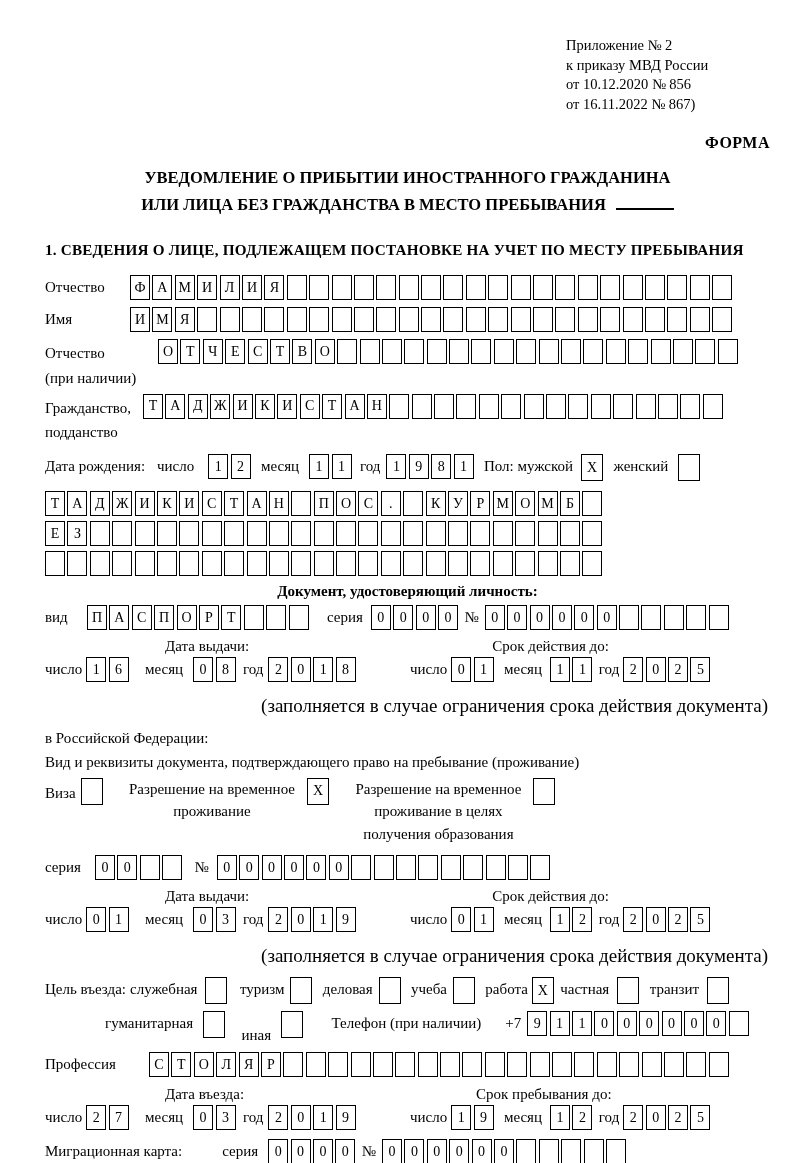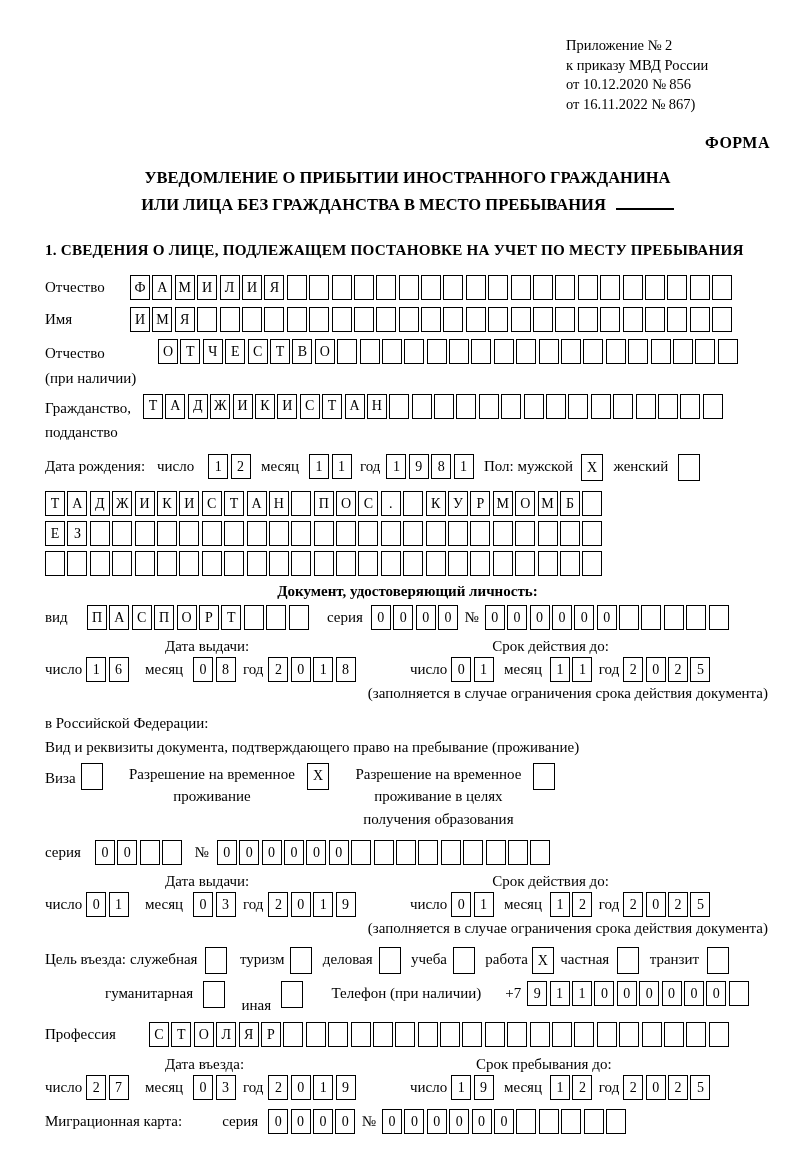--- a/index.html
+++ b/index.html
@@ -21,21 +21,21 @@
   .cell{
     flex:none;display:inline-flex;align-items:center;justify-content:center;
     width:18px;height:23px;border:1.6px solid #000;margin-right:2.4px;
     font-size:14px;line-height:1;
   }
   .cb .cell{width:20px;height:25px;}
   .stackrows .cells{margin-bottom:5px;}
   .word{flex:none;padding-top:4px;}
   .doc-heading{text-align:center;font-weight:bold;margin-top:12px;}
   .dates-line{display:flex;margin-top:8px;}
-  .note{font-size:15px;text-align:right;margin-top:3px;margin-right:2px;}
+  .note{font-size:19px;text-align:right;margin-top:13px;margin-right:2px;}
   .para{margin-top:10px;line-height:1.55;}
   .cbitem{display:flex;align-items:flex-start;}
   .cbitem .txt{text-align:center;line-height:1.5;}
   .mt10{margin-top:10px;}
 </style>
 </head>
 <body>
 
 <div class="page">
 

